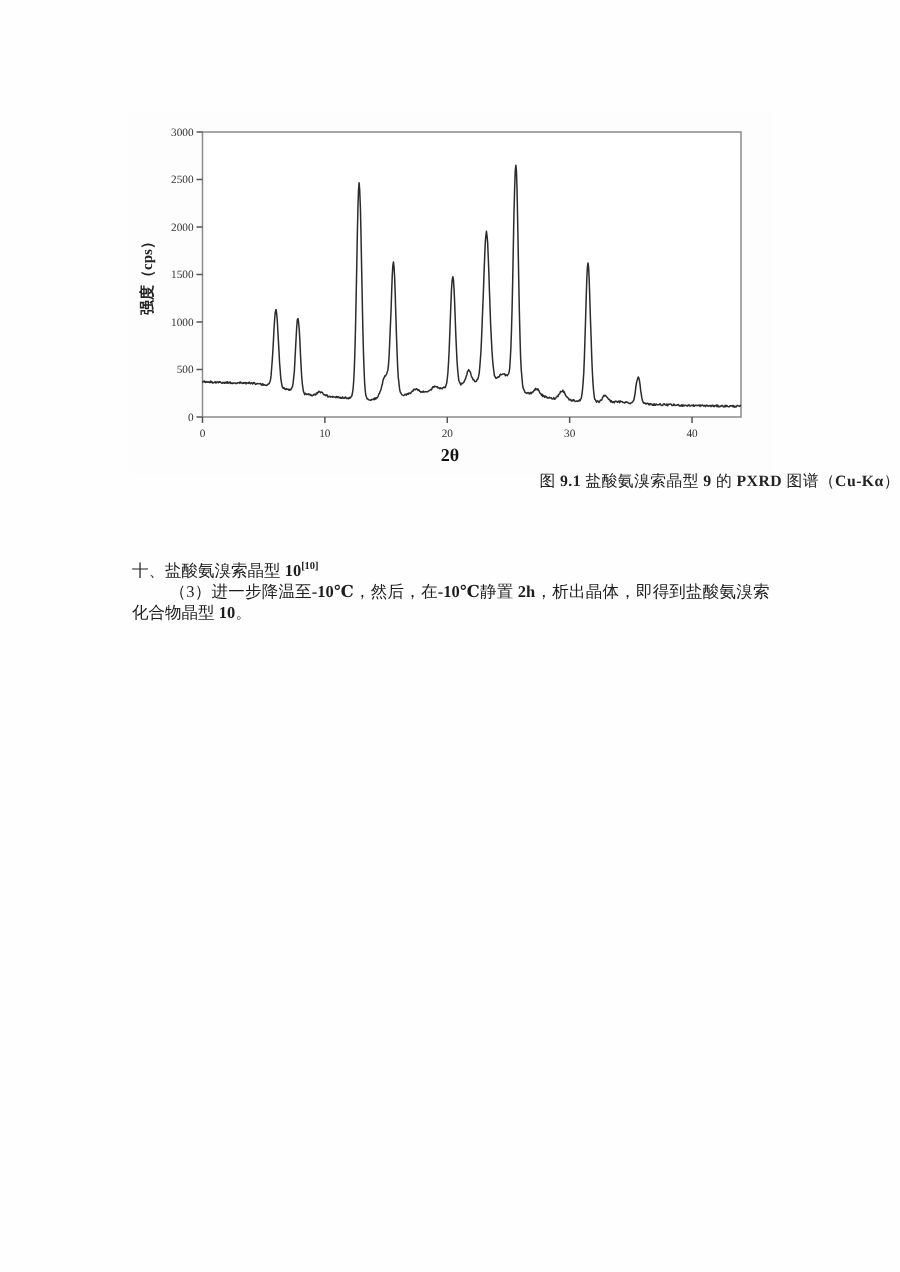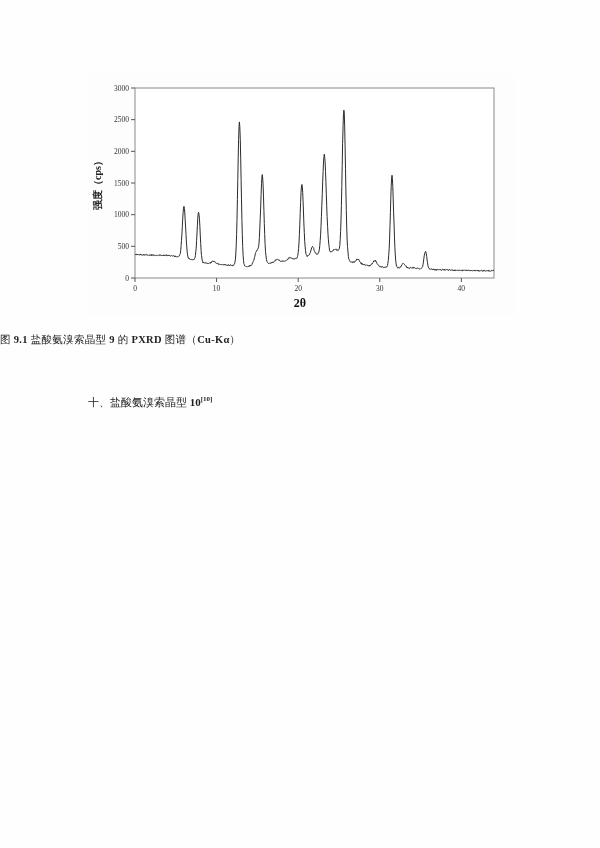--- a/index.html
+++ b/index.html
@@ -3,26 +3,26 @@
 <meta charset="utf-8">
 <style>
   html,body{margin:0;padding:0;background:#ffffff;}
   .page{
     position:relative;width:600px;height:848px;background:#fffefe;
     font-family:"Liberation Serif","DejaVu Serif",serif;color:#1c1c1c;overflow:hidden;
   }
   .figure{position:absolute;left:86px;top:74px;width:430px;height:242px;background:#fdfdfd;}
   .figure svg{display:block;}
   .caption{
-    position:absolute;left:0;top:333px;width:600px;text-align:left;
+    position:absolute;left:0;top:314px;width:600px;text-align:right;
     font-size:10.5px;letter-spacing:.3px;color:#222;
   }
   .body-text{
     position:absolute;left:88px;top:370px;width:425px;
-    font-size:11px;line-height:25px;text-align:justify;color:#1d1d1d;margin-top:17px;
+    font-size:11px;line-height:14px;text-align:justify;color:#1d1d1d;
   }
   .body-text p{margin:0;padding:0;}
   .body-text p.ind{text-indent:25px;}
   .b{font-weight:bold;}
   .sup{font-size:7px;vertical-align:5px;font-weight:bold;letter-spacing:0;}
 </style>
 </head>
 <body>
 
 <div class="page">
@@ -57,15 +57,16 @@
         <text x="15" y="109" text-anchor="middle" font-size="10" font-weight="bold" fill="#222" transform="rotate(-90 15 109)" font-family="&quot;Liberation Serif&quot;,&quot;DejaVu Serif&quot;,serif">强度（cps）</text>
         <text x="214" y="233" text-anchor="middle" font-size="12" font-weight="bold" fill="#111" font-family="&quot;Liberation Serif&quot;,&quot;DejaVu Serif&quot;,serif">2θ</text>
         <polyline points="49.0,181.1 49.4,180.4 49.8,180.3 50.2,180.0 50.6,180.8 51.0,181.0 51.4,180.3 51.9,180.8 52.3,180.8 52.7,180.4 53.1,180.9 53.5,180.9 53.9,181.1 54.3,180.1 54.7,181.0 55.1,180.4 55.5,180.7 55.9,181.4 56.3,181.2 56.8,181.0 57.2,180.6 57.6,180.5 58.0,181.4 58.4,180.7 58.8,180.7 59.2,180.5 59.6,181.2 60.0,180.5 60.4,180.8 60.8,180.5 61.2,181.0 61.6,181.3 62.1,181.5 62.5,180.9 62.9,181.3 63.3,181.0 63.7,181.4 64.1,180.8 64.5,181.3 64.9,180.7 65.3,181.5 65.7,180.5 66.1,181.5 66.5,181.0 67.0,181.1 67.4,180.6 67.8,181.7 68.2,181.4 68.6,181.2 69.0,181.7 69.4,181.6 69.8,181.3 70.2,181.4 70.6,181.3 71.0,181.6 71.4,181.5 71.8,181.7 72.3,181.3 72.7,181.2 73.1,181.2 73.5,180.9 73.9,181.6 74.3,180.7 74.7,181.2 75.1,181.1 75.5,181.6 75.9,181.5 76.3,181.0 76.7,181.6 77.1,181.1 77.6,181.0 78.0,182.0 78.4,181.1 78.8,181.2 79.2,181.4 79.6,181.6 80.0,180.8 80.4,180.8 80.8,181.8 81.2,181.8 81.6,181.2 82.0,181.3 82.5,182.0 82.9,181.1 83.3,181.4 83.7,181.1 84.1,182.0 84.5,182.3 84.9,182.1 85.3,181.7 85.7,181.6 86.1,181.9 86.5,181.9 86.9,181.9 87.3,181.7 87.8,181.7 88.2,182.6 88.6,182.7 89.0,181.8 89.4,182.9 89.8,182.2 90.2,182.5 90.6,182.7 91.0,182.8 91.4,182.9 91.8,183.0 92.2,182.6 92.7,182.0 93.1,182.0 93.5,181.7 93.9,180.7 94.3,179.4 94.7,176.6 95.1,171.5 95.5,166.3 95.9,160.2 96.3,152.8 96.7,144.9 97.1,138.8 97.5,134.1 98.0,132.3 98.4,134.7 98.8,139.0 99.2,146.2 99.6,153.1 100.0,160.5 100.4,168.0 100.8,172.9 101.2,178.2 101.6,180.9 102.0,183.0 102.4,184.3 102.8,184.8 103.3,184.3 103.7,185.3 104.1,185.6 104.5,185.5 104.9,185.1 105.3,185.6 105.7,185.5 106.1,185.4 106.5,186.0 106.9,186.1 107.3,185.5 107.7,186.0 108.2,185.4 108.6,184.3 109.0,183.7 109.4,181.4 109.8,177.7 110.2,174.1 110.6,166.8 111.0,158.9 111.4,151.3 111.8,144.2 112.2,139.2 112.6,138.3 113.0,140.3 113.5,145.8 113.9,152.7 114.3,162.0 114.7,169.4 115.1,176.6 115.5,181.5 115.9,184.2 116.3,186.9 116.7,187.8 117.1,189.1 117.5,188.2 117.9,188.4 118.4,189.1 118.8,188.9 119.2,188.9 119.6,188.6 120.0,189.3 120.4,188.9 120.8,188.8 121.2,189.7 121.6,189.3 122.0,189.9 122.4,189.6 122.8,189.5 123.2,189.0 123.7,188.8 124.1,189.3 124.5,189.2 124.9,188.0 125.3,188.6 125.7,187.7 126.1,187.7 126.5,186.9 126.9,187.0 127.3,187.2 127.7,187.9 128.1,187.3 128.6,187.5 129.0,187.7 129.4,188.6 129.8,189.1 130.2,189.0 130.6,189.3 131.0,189.8 131.4,189.2 131.8,189.6 132.2,189.4 132.6,190.6 133.0,190.6 133.4,190.3 133.9,190.2 134.3,190.7 134.7,190.5 135.1,190.5 135.5,190.8 135.9,190.2 136.3,190.6 136.7,190.7 137.1,190.7 137.5,190.8 137.9,191.1 138.3,190.3 138.8,191.1 139.2,190.4 139.6,190.6 140.0,191.2 140.4,190.8 140.8,191.4 141.2,190.9 141.6,191.5 142.0,191.5 142.4,190.6 142.8,191.5 143.2,191.5 143.6,191.5 144.1,190.7 144.5,190.7 144.9,191.6 145.3,191.7 145.7,191.4 146.1,191.7 146.5,191.8 146.9,190.9 147.3,191.6 147.7,191.1 148.1,190.5 148.5,190.0 148.9,188.5 149.4,185.2 149.8,180.0 150.2,172.1 150.6,160.4 151.0,145.3 151.4,125.4 151.8,105.3 152.2,83.8 152.6,65.3 153.0,52.8 153.4,47.9 153.8,52.7 154.3,65.7 154.7,84.2 155.1,105.4 155.5,125.9 155.9,145.4 156.3,160.7 156.7,172.4 157.1,181.3 157.5,186.3 157.9,189.7 158.3,190.6 158.7,191.9 159.1,191.9 159.6,192.4 160.0,192.6 160.4,192.7 160.8,192.7 161.2,192.9 161.6,192.6 162.0,192.2 162.4,192.4 162.8,192.4 163.2,191.7 163.6,192.4 164.0,191.2 164.5,192.1 164.9,191.2 165.3,191.3 165.7,190.8 166.1,190.2 166.5,188.9 166.9,188.3 167.3,187.3 167.7,186.5 168.1,185.1 168.5,183.4 168.9,182.2 169.3,179.7 169.8,178.3 170.2,177.6 170.6,176.5 171.0,176.7 171.4,175.8 171.8,175.2 172.2,173.9 172.6,172.8 173.0,169.2 173.4,163.3 173.8,154.2 174.2,144.6 174.7,133.0 175.1,120.6 175.5,109.7 175.9,103.1 176.3,100.6 176.7,104.0 177.1,111.2 177.5,122.9 177.9,136.3 178.3,149.5 178.7,160.5 179.1,170.4 179.5,177.4 180.0,181.7 180.4,185.3 180.8,187.2 181.2,187.9 181.6,188.6 182.0,189.2 182.4,189.4 182.8,189.6 183.2,189.7 183.6,189.3 184.0,188.9 184.4,188.8 184.8,189.5 185.3,188.7 185.7,188.3 186.1,188.9 186.5,188.0 186.9,188.0 187.3,188.4 187.7,188.4 188.1,187.4 188.5,187.2 188.9,186.6 189.3,186.8 189.7,185.7 190.2,185.4 190.6,185.9 191.0,185.8 191.4,185.2 191.8,185.2 192.2,185.6 192.6,186.3 193.0,185.8 193.4,186.1 193.8,186.9 194.2,187.0 194.6,187.5 195.0,187.4 195.5,187.0 195.9,187.4 196.3,186.7 196.7,187.4 197.1,187.3 197.5,187.1 197.9,187.1 198.3,187.3 198.7,187.1 199.1,187.2 199.5,186.8 199.9,186.5 200.4,186.4 200.8,185.9 201.2,185.6 201.6,185.9 202.0,185.0 202.4,184.1 202.8,183.8 203.2,184.3 203.6,183.4 204.0,183.6 204.4,183.7 204.8,183.8 205.2,184.0 205.7,183.9 206.1,184.7 206.5,184.6 206.9,184.5 207.3,185.2 207.7,184.5 208.1,184.8 208.5,185.0 208.9,185.2 209.3,184.4 209.7,184.2 210.1,184.0 210.6,184.5 211.0,184.1 211.4,182.6 211.8,181.4 212.2,178.3 212.6,174.5 213.0,168.2 213.4,160.4 213.8,150.2 214.2,139.5 214.6,128.6 215.0,118.9 215.4,113.0 215.9,110.5 216.3,112.5 216.7,118.6 217.1,127.8 217.5,139.0 217.9,149.9 218.3,158.6 218.7,167.2 219.1,172.3 219.5,176.4 219.9,179.7 220.3,180.7 220.7,181.3 221.2,182.6 221.6,181.6 222.0,181.9 222.4,181.4 222.8,181.2 223.2,180.9 223.6,180.0 224.0,179.1 224.4,178.4 224.8,176.7 225.2,176.0 225.6,173.7 226.1,173.3 226.5,172.4 226.9,173.1 227.3,173.7 227.7,174.4 228.1,176.3 228.5,177.3 228.9,177.8 229.3,179.1 229.7,179.0 230.1,179.5 230.5,180.4 230.9,180.3 231.4,180.3 231.8,179.9 232.2,178.7 232.6,178.7 233.0,177.1 233.4,175.2 233.8,171.4 234.2,166.3 234.6,160.8 235.0,152.4 235.4,142.5 235.8,131.9 236.3,119.7 236.7,107.9 237.1,97.7 237.5,88.0 237.9,83.2 238.3,80.2 238.7,83.2 239.1,87.9 239.5,97.3 239.9,107.6 240.3,120.2 240.7,131.2 241.1,142.7 241.6,152.4 242.0,160.2 242.4,165.8 242.8,170.2 243.2,173.3 243.6,176.5 244.0,176.9 244.4,178.0 244.8,178.2 245.2,178.0 245.6,177.5 246.0,177.6 246.5,177.1 246.9,177.1 247.3,176.0 247.7,175.4 248.1,175.9 248.5,175.7 248.9,175.5 249.3,175.4 249.7,175.3 250.1,175.2 250.5,175.3 250.9,176.5 251.3,175.8 251.8,176.1 252.2,176.5 252.6,175.8 253.0,175.2 253.4,174.2 253.8,171.4 254.2,165.3 254.6,157.5 255.0,146.0 255.4,131.5 255.8,112.6 256.2,91.6 256.6,69.7 257.1,51.4 257.5,39.7 257.9,36.2 258.3,40.0 258.7,52.8 259.1,72.8 259.5,94.8 259.9,116.9 260.3,136.4 260.7,151.9 261.1,165.0 261.5,172.5 262.0,178.2 262.4,182.6 262.8,184.9 263.2,185.6 263.6,186.5 264.0,187.6 264.4,187.7 264.8,188.1 265.2,188.3 265.6,187.8 266.0,187.7 266.4,187.7 266.8,188.7 267.3,188.3 267.7,187.6 268.1,188.5 268.5,188.0 268.9,187.3 269.3,187.4 269.7,187.0 270.1,186.1 270.5,186.1 270.9,184.9 271.3,185.7 271.7,185.3 272.2,185.9 272.6,185.2 273.0,186.2 273.4,186.6 273.8,187.9 274.2,188.2 274.6,188.5 275.0,189.6 275.4,188.8 275.8,190.3 276.2,189.5 276.6,189.9 277.0,190.8 277.5,190.0 277.9,190.7 278.3,190.4 278.7,191.1 279.1,191.4 279.5,191.2 279.9,191.3 280.3,190.8 280.7,191.2 281.1,191.1 281.5,191.1 281.9,191.9 282.4,192.0 282.8,191.7 283.2,191.1 283.6,192.1 284.0,192.0 284.4,191.7 284.8,190.8 285.2,190.6 285.6,190.0 286.0,190.3 286.4,189.0 286.8,188.7 287.2,188.4 287.7,186.9 288.1,187.1 288.5,187.1 288.9,186.9 289.3,186.1 289.7,187.5 290.1,187.2 290.5,188.2 290.9,189.3 291.3,189.9 291.7,190.5 292.1,190.7 292.5,191.2 293.0,191.5 293.4,192.6 293.8,192.4 294.2,192.2 294.6,192.9 295.0,193.3 295.4,192.7 295.8,193.3 296.2,192.5 296.6,192.5 297.0,193.3 297.4,193.6 297.9,193.5 298.3,193.4 298.7,193.3 299.1,193.7 299.5,193.1 299.9,193.3 300.3,192.6 300.7,193.2 301.1,192.1 301.5,191.6 301.9,189.2 302.3,186.3 302.7,181.7 303.2,174.1 303.6,164.1 304.0,151.3 304.4,138.5 304.8,124.3 305.2,112.2 305.6,104.2 306.0,101.3 306.4,104.3 306.8,112.7 307.2,124.9 307.6,137.8 308.1,151.8 308.5,164.2 308.9,173.7 309.3,181.1 309.7,186.1 310.1,189.9 310.5,192.2 310.9,192.5 311.3,193.3 311.7,194.2 312.1,193.4 312.5,193.3 312.9,193.6 313.4,194.3 313.8,193.7 314.2,192.7 314.6,192.8 315.0,192.8 315.4,191.9 315.8,190.8 316.2,190.4 316.6,189.6 317.0,190.0 317.4,189.5 317.8,189.8 318.3,190.3 318.7,190.8 319.1,191.2 319.5,191.9 319.9,192.4 320.3,192.2 320.7,193.1 321.1,194.0 321.5,193.1 321.9,194.0 322.3,194.3 322.7,193.7 323.1,194.2 323.6,194.5 324.0,193.6 324.4,193.4 324.8,193.5 325.2,193.7 325.6,194.2 326.0,194.0 326.4,193.4 326.8,193.4 327.2,194.4 327.6,193.3 328.0,193.6 328.4,193.7 328.9,193.8 329.3,194.3 329.7,194.4 330.1,194.4 330.5,194.7 330.9,194.0 331.3,194.1 331.7,193.9 332.1,194.2 332.5,194.2 332.9,194.7 333.3,194.9 333.8,195.0 334.2,195.1 334.6,194.7 335.0,194.3 335.4,194.4 335.8,193.9 336.2,193.2 336.6,192.7 337.0,190.5 337.4,188.2 337.8,184.8 338.2,181.9 338.6,180.0 339.1,178.4 339.5,177.3 339.9,177.9 340.3,179.8 340.7,182.4 341.1,186.1 341.5,188.7 341.9,191.3 342.3,193.1 342.7,193.9 343.1,194.7 343.5,194.9 344.0,194.6 344.4,195.2 344.8,195.4 345.2,194.9 345.6,194.9 346.0,194.9 346.4,195.8 346.8,195.2 347.2,195.9 347.6,195.1 348.0,195.4 348.4,195.3 348.8,196.2 349.3,195.6 349.7,196.3 350.1,195.2 350.5,196.2 350.9,196.2 351.3,195.4 351.7,195.5 352.1,195.9 352.5,195.8 352.9,195.9 353.3,195.8 353.7,195.3 354.2,195.2 354.6,196.0 355.0,196.2 355.4,196.4 355.8,196.4 356.2,195.3 356.6,195.3 357.0,195.2 357.4,195.9 357.8,196.1 358.2,196.0 358.6,195.3 359.0,196.5 359.5,195.8 359.9,195.4 360.3,195.6 360.7,195.4 361.1,195.4 361.5,195.5 361.9,196.3 362.3,196.3 362.7,196.4 363.1,195.4 363.5,195.5 363.9,196.2 364.3,196.3 364.8,196.1 365.2,196.2 365.6,195.9 366.0,195.8 366.4,195.7 366.8,196.7 367.2,196.7 367.6,196.4 368.0,196.7 368.4,195.9 368.8,196.8 369.2,195.8 369.7,196.6 370.1,196.6 370.5,196.2 370.9,196.2 371.3,196.2 371.7,196.5 372.1,196.8 372.5,196.2 372.9,196.3 373.3,195.8 373.7,196.5 374.1,196.7 374.5,196.5 375.0,196.2 375.4,196.5 375.8,196.4 376.2,195.8 376.6,196.9 377.0,196.8 377.4,196.2 377.8,196.1 378.2,196.4 378.6,196.2 379.0,196.4 379.4,196.2 379.9,196.3 380.3,196.0 380.7,197.0 381.1,196.1 381.5,196.5 381.9,196.3 382.3,196.0 382.7,196.2 383.1,196.8 383.5,196.5 383.9,196.2 384.3,197.1 384.7,196.6 385.2,196.0 385.6,196.6 386.0,196.5 386.4,196.8 386.8,196.7 387.2,196.3 387.6,196.3 388.0,197.1 388.4,196.3 388.8,196.7 389.2,196.1 389.6,196.8 390.0,197.1 390.5,196.5 390.9,196.3 391.3,196.6 391.7,196.0 392.1,197.1 392.5,196.0 392.9,197.2 393.3,196.9 393.7,197.2 394.1,196.8 394.5,197.0 394.9,196.5 395.4,196.2 395.8,196.5 396.2,197.3 396.6,197.0 397.0,197.2 397.4,196.2 397.8,197.2 398.2,196.4 398.6,196.3 399.0,196.9 399.4,197.1 399.8,197.1 400.2,197.2 400.7,196.5 401.1,196.5 401.5,196.7 401.9,196.6 402.3,196.3 402.7,197.3 403.1,196.4 403.5,197.0 403.9,197.4 404.3,196.9 404.7,197.3 405.1,196.9 405.6,196.2 406.0,196.4 406.4,196.6 406.8,196.7 407.2,196.9 407.6,196.2 408.0,196.4" fill="none" stroke="#2b2b2b" stroke-width="1" stroke-linejoin="round"></polyline>
       </svg>
   </div>
 
   <div class="caption"><span>图 </span><span class="b">9.1</span><span> 盐酸氨溴索晶型 </span><span class="b">9</span><span> 的 </span><span class="b">PXRD</span><span> 图谱（</span><span class="b">Cu-Kα</span><span>）</span></div>
 
   <div class="body-text">
       <p><span>十、盐酸氨溴索晶型 </span><span class="b">10</span><span class="b sup">[10]</span></p>
+      <p class="ind"><span>（3）进一步降温至</span><span class="b">-10℃</span><span>，然后，在</span><span class="b">-10℃</span><span>静置 </span><span class="b">2h</span><span>，析出晶体，即得到盐酸氨溴索化合物晶型 </span><span class="b">10</span><span>。</span></p>
     </div>
 
 </div>
 
 </body></html>

